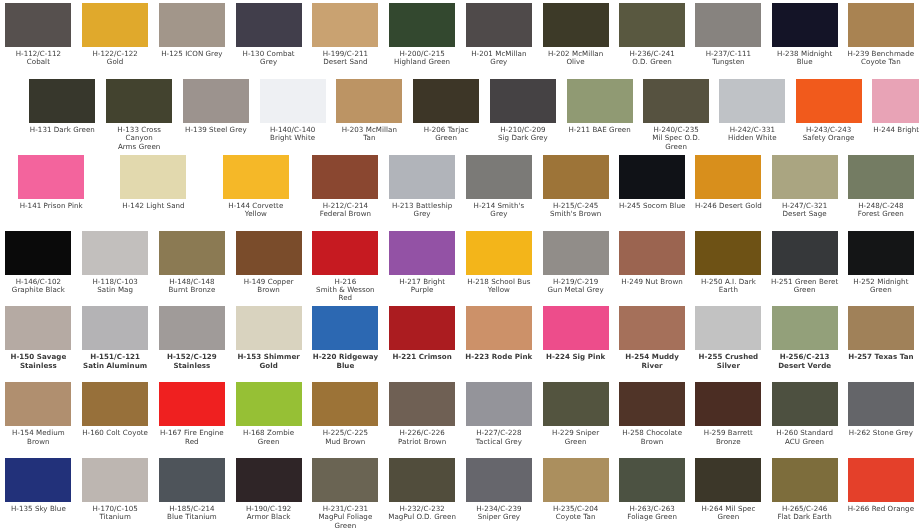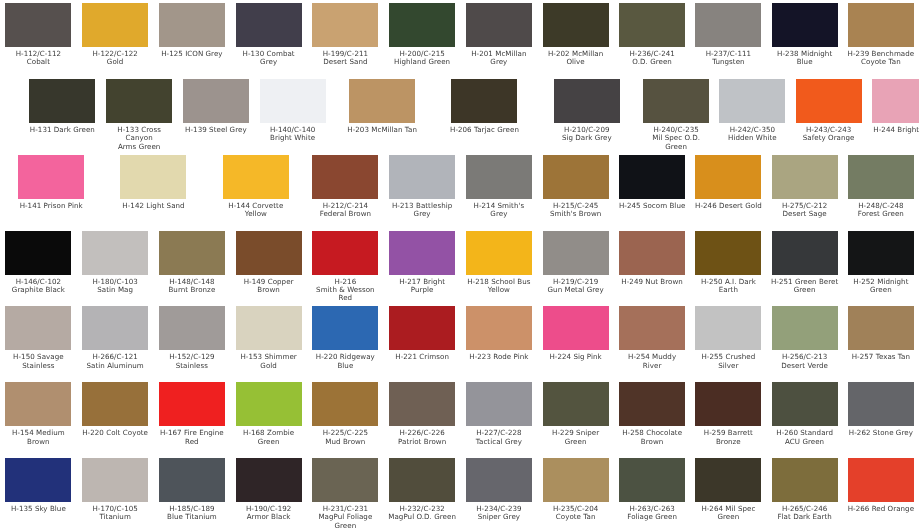--- a/index.html
+++ b/index.html
@@ -161,30 +161,34 @@
         </div>
         <div class="cell">
           <div class="chip" style="background-color: rgb(61, 54, 39);"></div>
           <div class="label">H-206 Tarjac Green</div>
         </div>
         <div class="cell">
           <div class="chip" style="background-color: rgb(69, 66, 68);"></div>
           <div class="label">H-210/C-209
 Sig Dark Grey</div>
         </div>
+        <div class="cell">
+          <div class="chip" style="background-color: rgb(144, 154, 115);"></div>
+          <div class="label">H-211 BAE Green</div>
+        </div>
       </div>
       <div class="group g3">
         <div class="cell">
           <div class="chip" style="background-color: rgb(86, 82, 64);"></div>
           <div class="label">H-240/C-235
 Mil Spec O.D. Green</div>
         </div>
         <div class="cell">
           <div class="chip" style="background-color: rgb(191, 194, 198);"></div>
-          <div class="label">H-242/C-350
+          <div class="label">H-242/C-331
 Hidden White</div>
         </div>
         <div class="cell">
           <div class="chip" style="background-color: rgb(241, 90, 28);"></div>
           <div class="label">H-243/C-243
 Safety Orange</div>
         </div>
         <div class="cell">
           <div class="chip" style="background-color: rgb(232, 163, 182);"></div>
           <div class="label">H-244 Bright Pink</div>
@@ -232,40 +236,40 @@
         <div class="cell">
           <div class="chip" style="background-color: rgb(16, 18, 23);"></div>
           <div class="label">H-245 Socom Blue</div>
         </div>
         <div class="cell">
           <div class="chip" style="background-color: rgb(216, 143, 28);"></div>
           <div class="label">H-246 Desert Gold</div>
         </div>
         <div class="cell">
           <div class="chip" style="background-color: rgb(170, 165, 129);"></div>
-          <div class="label">H-275/C-212
+          <div class="label">H-247/C-321
 Desert Sage</div>
         </div>
         <div class="cell">
           <div class="chip" style="background-color: rgb(116, 124, 99);"></div>
           <div class="label">H-248/C-248
 Forest Green</div>
         </div>
       </div>
     </div>
     <div class="swatch-row" style="height: 75.8571px;">
       <div class="group g1">
         <div class="cell">
           <div class="chip" style="background-color: rgb(10, 10, 10);"></div>
           <div class="label">H-146/C-102
 Graphite Black</div>
         </div>
         <div class="cell">
           <div class="chip" style="background-color: rgb(194, 191, 189);"></div>
-          <div class="label">H-180/C-103
+          <div class="label">H-118/C-103
 Satin Mag</div>
         </div>
         <div class="cell">
           <div class="chip" style="background-color: rgb(139, 122, 83);"></div>
           <div class="label">H-148/C-148
 Burnt Bronze</div>
         </div>
         <div class="cell">
           <div class="chip" style="background-color: rgb(122, 76, 43);"></div>
           <div class="label">H-149 Copper
@@ -309,30 +313,30 @@
           <div class="label">H-251 Green Beret
 Green</div>
         </div>
         <div class="cell">
           <div class="chip" style="background-color: rgb(20, 21, 22);"></div>
           <div class="label">H-252 Midnight
 Green</div>
         </div>
       </div>
     </div>
-    <div class="swatch-row" style="height: 75.8571px;">
+    <div class="swatch-row" style="height: 75.8571px; font-weight: bold;">
       <div class="group g1">
         <div class="cell">
           <div class="chip" style="background-color: rgb(181, 170, 163);"></div>
           <div class="label">H-150 Savage
 Stainless</div>
         </div>
         <div class="cell">
           <div class="chip" style="background-color: rgb(180, 179, 181);"></div>
-          <div class="label">H-266/C-121
+          <div class="label">H-151/C-121
 Satin Aluminum</div>
         </div>
         <div class="cell">
           <div class="chip" style="background-color: rgb(160, 155, 153);"></div>
           <div class="label">H-152/C-129
 Stainless</div>
         </div>
         <div class="cell">
           <div class="chip" style="background-color: rgb(217, 211, 191);"></div>
           <div class="label">H-153 Shimmer
@@ -381,21 +385,21 @@
     </div>
     <div class="swatch-row" style="height: 75.8571px;">
       <div class="group g1">
         <div class="cell">
           <div class="chip" style="background-color: rgb(176, 143, 111);"></div>
           <div class="label">H-154 Medium
 Brown</div>
         </div>
         <div class="cell">
           <div class="chip" style="background-color: rgb(151, 112, 58);"></div>
-          <div class="label">H-220 Colt Coyote</div>
+          <div class="label">H-160 Colt Coyote</div>
         </div>
         <div class="cell">
           <div class="chip" style="background-color: rgb(239, 32, 32);"></div>
           <div class="label">H-167 Fire Engine
 Red</div>
         </div>
         <div class="cell">
           <div class="chip" style="background-color: rgb(150, 192, 53);"></div>
           <div class="label">H-168 Zombie
 Green</div>
@@ -450,21 +454,21 @@
           <div class="chip" style="background-color: rgb(34, 49, 122);"></div>
           <div class="label">H-135 Sky Blue</div>
         </div>
         <div class="cell">
           <div class="chip" style="background-color: rgb(189, 182, 177);"></div>
           <div class="label">H-170/C-105
 Titanium</div>
         </div>
         <div class="cell">
           <div class="chip" style="background-color: rgb(78, 84, 90);"></div>
-          <div class="label">H-185/C-189
+          <div class="label">H-185/C-214
 Blue Titanium</div>
         </div>
         <div class="cell">
           <div class="chip" style="background-color: rgb(47, 37, 39);"></div>
           <div class="label">H-190/C-192
 Armor Black</div>
         </div>
       </div>
       <div class="group g2">
         <div class="cell">

